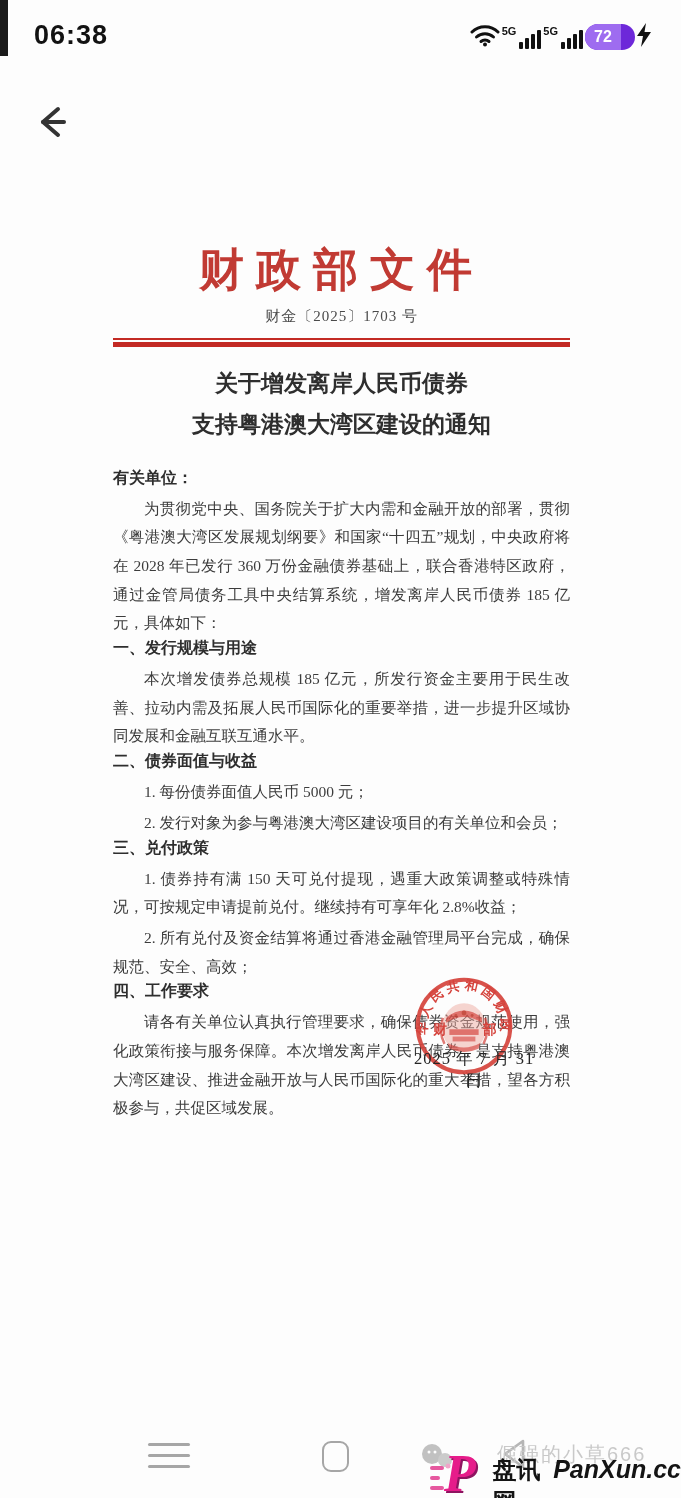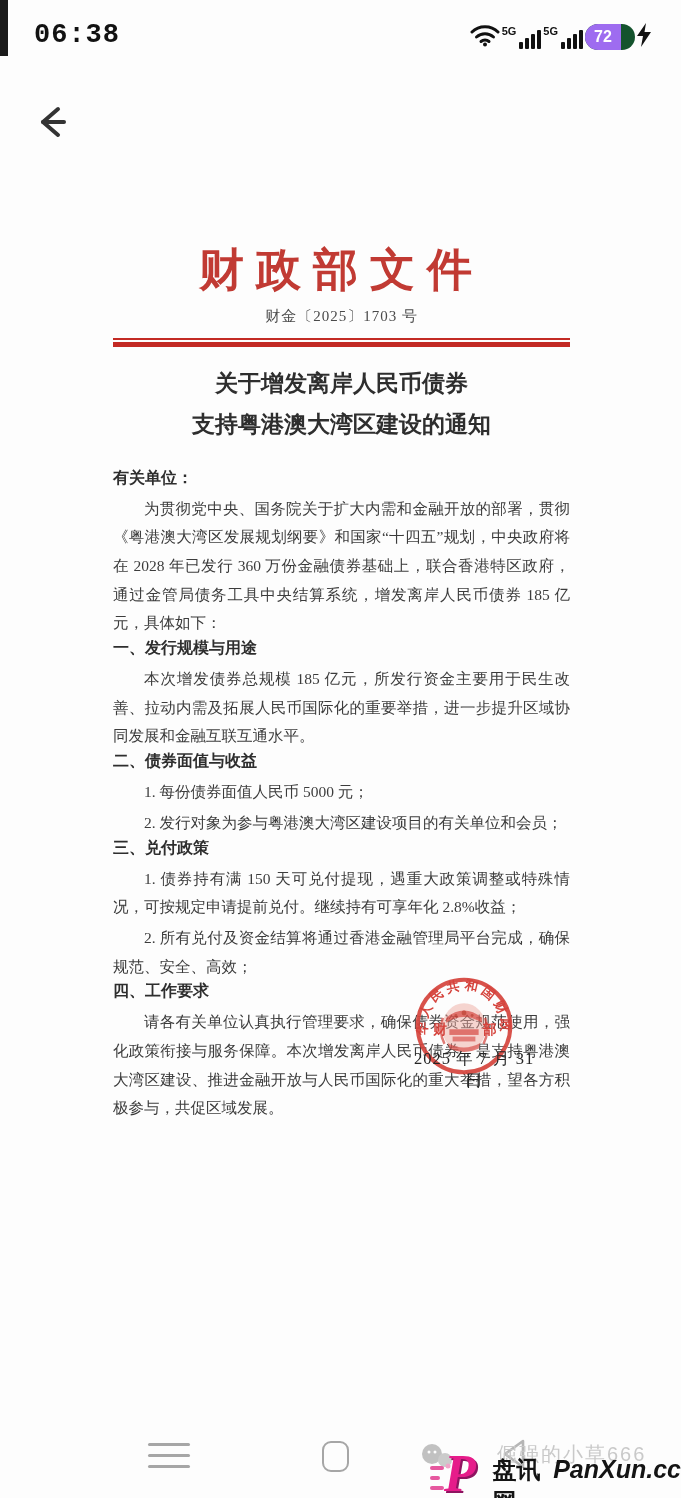--- a/index.html
+++ b/index.html
@@ -5,27 +5,27 @@
   * { margin:0; padding:0; box-sizing:border-box; }
   html,body { background:#e9e9e9; }
   .screen {
     position:relative; width:681px; height:1498px; margin:0 auto;
     background:#fdfdfd; overflow:hidden;
     font-family:"Liberation Sans","DejaVu Sans",sans-serif;
   }
   
   .corner-sliver { position:absolute; left:0; top:0; width:8px; height:56px; background:#1b1b1b; }
   .status-bar { position:absolute; left:0; top:0; width:100%; height:62px; }
-  .time { position:absolute; left:34px; top:20px; font-size:27px; font-weight:bold; color:#121212; letter-spacing:1px;font-family:Liberation Mono, monospace; }
+  .time { position:absolute; left:34px; top:20px; font-size:27px; font-weight:bold; color:#121212; letter-spacing:1px; }
   .status-icons { position:absolute; right:28px; top:22px; display:flex; align-items:center; gap:2px; height:30px; }
   .net-group { display:flex; align-items:flex-end; gap:3px; }
   .net-label { font-size:11px; font-weight:bold; color:#111; line-height:1; margin-bottom:12px; }
   .bars { display:flex; align-items:flex-end; gap:2px; }
   .bar { width:4px; background:#111; border-radius:1px; }
-  .battery { position:relative; width:50px; height:26px; border-radius:13px; background:#14532d; overflow:hidden; }
+  .battery { position:relative; width:50px; height:26px; border-radius:13px; background:#6d28d9; overflow:hidden; }
   .battery-fill { position:absolute; left:0; top:0; bottom:0; width:72%; background:#9e6cf0; }
   .battery-text { position:absolute; left:0; top:0; width:72%; height:100%; display:flex; align-items:center; justify-content:center;
                   color:#fff; font-size:16px; font-weight:bold; }
   .battery-nub { width:3px; height:10px; background:#bdbdc2; border-radius:2px; margin-left:-7px; }
   
   .back-btn { position:absolute; left:30px; top:100px; width:44px; height:44px; }
   
   .document {
     position:absolute; left:113px; top:243px; width:457px;
     font-family:"Liberation Serif","DejaVu Serif",serif; color:#373737;

